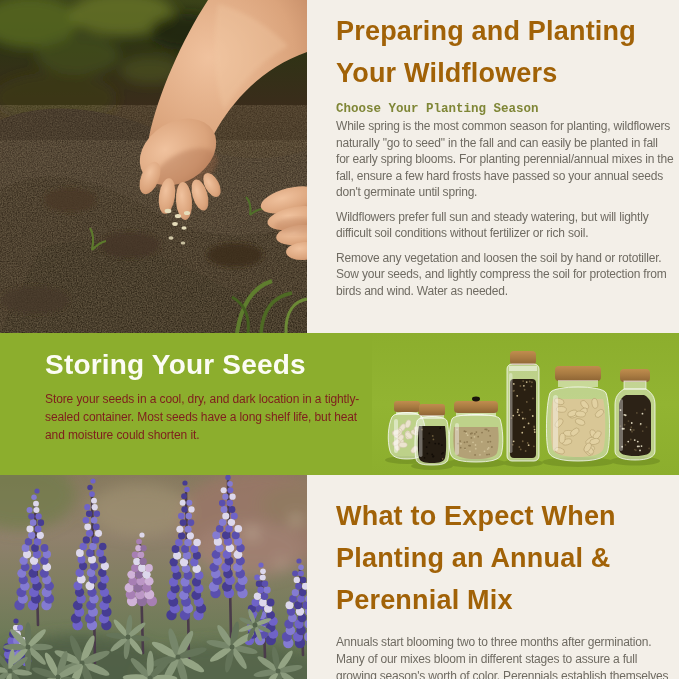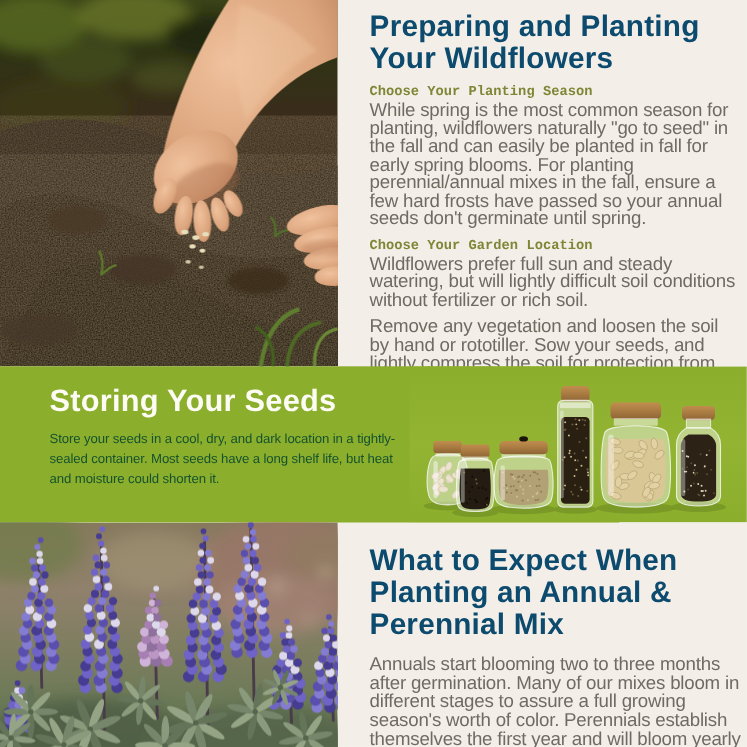--- a/index.html
+++ b/index.html
@@ -7,28 +7,28 @@
   body { font-family:"Liberation Sans","DejaVu Sans",sans-serif; background:#fff; }
   .page { position:relative; width:679px; height:679px; background:#f3efe8; overflow:hidden; }
   .photo { position:absolute; overflow:hidden; }
   .photo svg { display:block; width:100%; height:100%; }
   .photo-soil { left:0; top:0; width:307px; height:333px; }
   .photo-lupine { left:0; top:475px; width:307px; height:204px; }
   .banner { position:absolute; left:0; top:333px; width:563px; height:142px; background:#8cae2d; }
   .photo-jars { position:absolute; left:372px; top:0; width:307px; height:142px; }
   .banner-text { position:absolute; left:45px; top:16px; width:332px; }
   .banner-title { font-size:28px; font-weight:bold; color:#fcfcf4; letter-spacing:.2px; margin-bottom:9px; }
-  .banner-body { font-size:12px; line-height:18px; color:#14532d; letter-spacing:-.1px; }
+  .banner-body { font-size:12px; line-height:18px; color:#7f1d1d; letter-spacing:-.1px; }
   .text-col { position:absolute; left:336px; width:338px; }
   .top-text { top:10px; }
   .bottom-text { top:495px; }
-  .section-title { font-size:27px; line-height:29px; font-weight:bold; color:#0c4a6e; letter-spacing:.2px; margin-bottom:7px; }
+  .section-title { font-size:27px; line-height:42px; font-weight:bold; color:#a16207; letter-spacing:.2px; margin-bottom:7px; }
   .sub { margin-top:8px; }
   .sub h2 { font-size:12.5px; font-weight:bold; color:#7f8636; margin-bottom:2px;font-family:Liberation Mono, monospace; }
-  .body-text { font-size:17px; line-height:16.5px; color:#6f6b62; letter-spacing:-.2px; }
+  .body-text { font-size:12px; line-height:16.5px; color:#6f6b62; letter-spacing:-.2px; }
   .bottom-text .section-title { margin-bottom:13px; }
   .bottom-text .body-text { line-height:17px; }
 </style>
 </head>
 <body>
 
 <div class="page">
 
   <div class="photo photo-soil" role="img" aria-label="hand-sowing-seeds-into-dark-soil-photo">
     <svg viewBox="0 0 307 333" preserveAspectRatio="none">
@@ -115,21 +115,20 @@
     </svg>
   </div>
 
   <div class="text-col top-text">
     <h1 class="section-title">Preparing and Planting Your Wildflowers</h1>
     <div class="sub">
       <h2>Choose Your Planting Season</h2>
       <p class="body-text">While spring is the most common season for planting, wildflowers naturally "go to seed" in the fall and can easily be planted in fall for early spring blooms. For planting perennial/annual mixes in the fall, ensure a few hard frosts have passed so your annual seeds don't germinate until spring.</p>
     </div>
     <div class="sub">
-      <h2>Choose Your Garden Location</h2>
       <p class="body-text">Wildflowers prefer full sun and steady watering, but will lightly difficult soil conditions without fertilizer or rich soil.</p>
     </div>
     <div class="sub">
       <p class="body-text">Remove any vegetation and loosen the soil by hand or rototiller. Sow your seeds, and lightly compress the soil for protection from birds and wind. Water as needed.</p>
     </div>
   </div>
 
   <div class="banner">
     <div class="photo photo-jars" role="img" aria-label="six-glass-jars-with-cork-lids-holding-seeds-photo">
       <svg viewBox="0 0 307 142" preserveAspectRatio="none">

